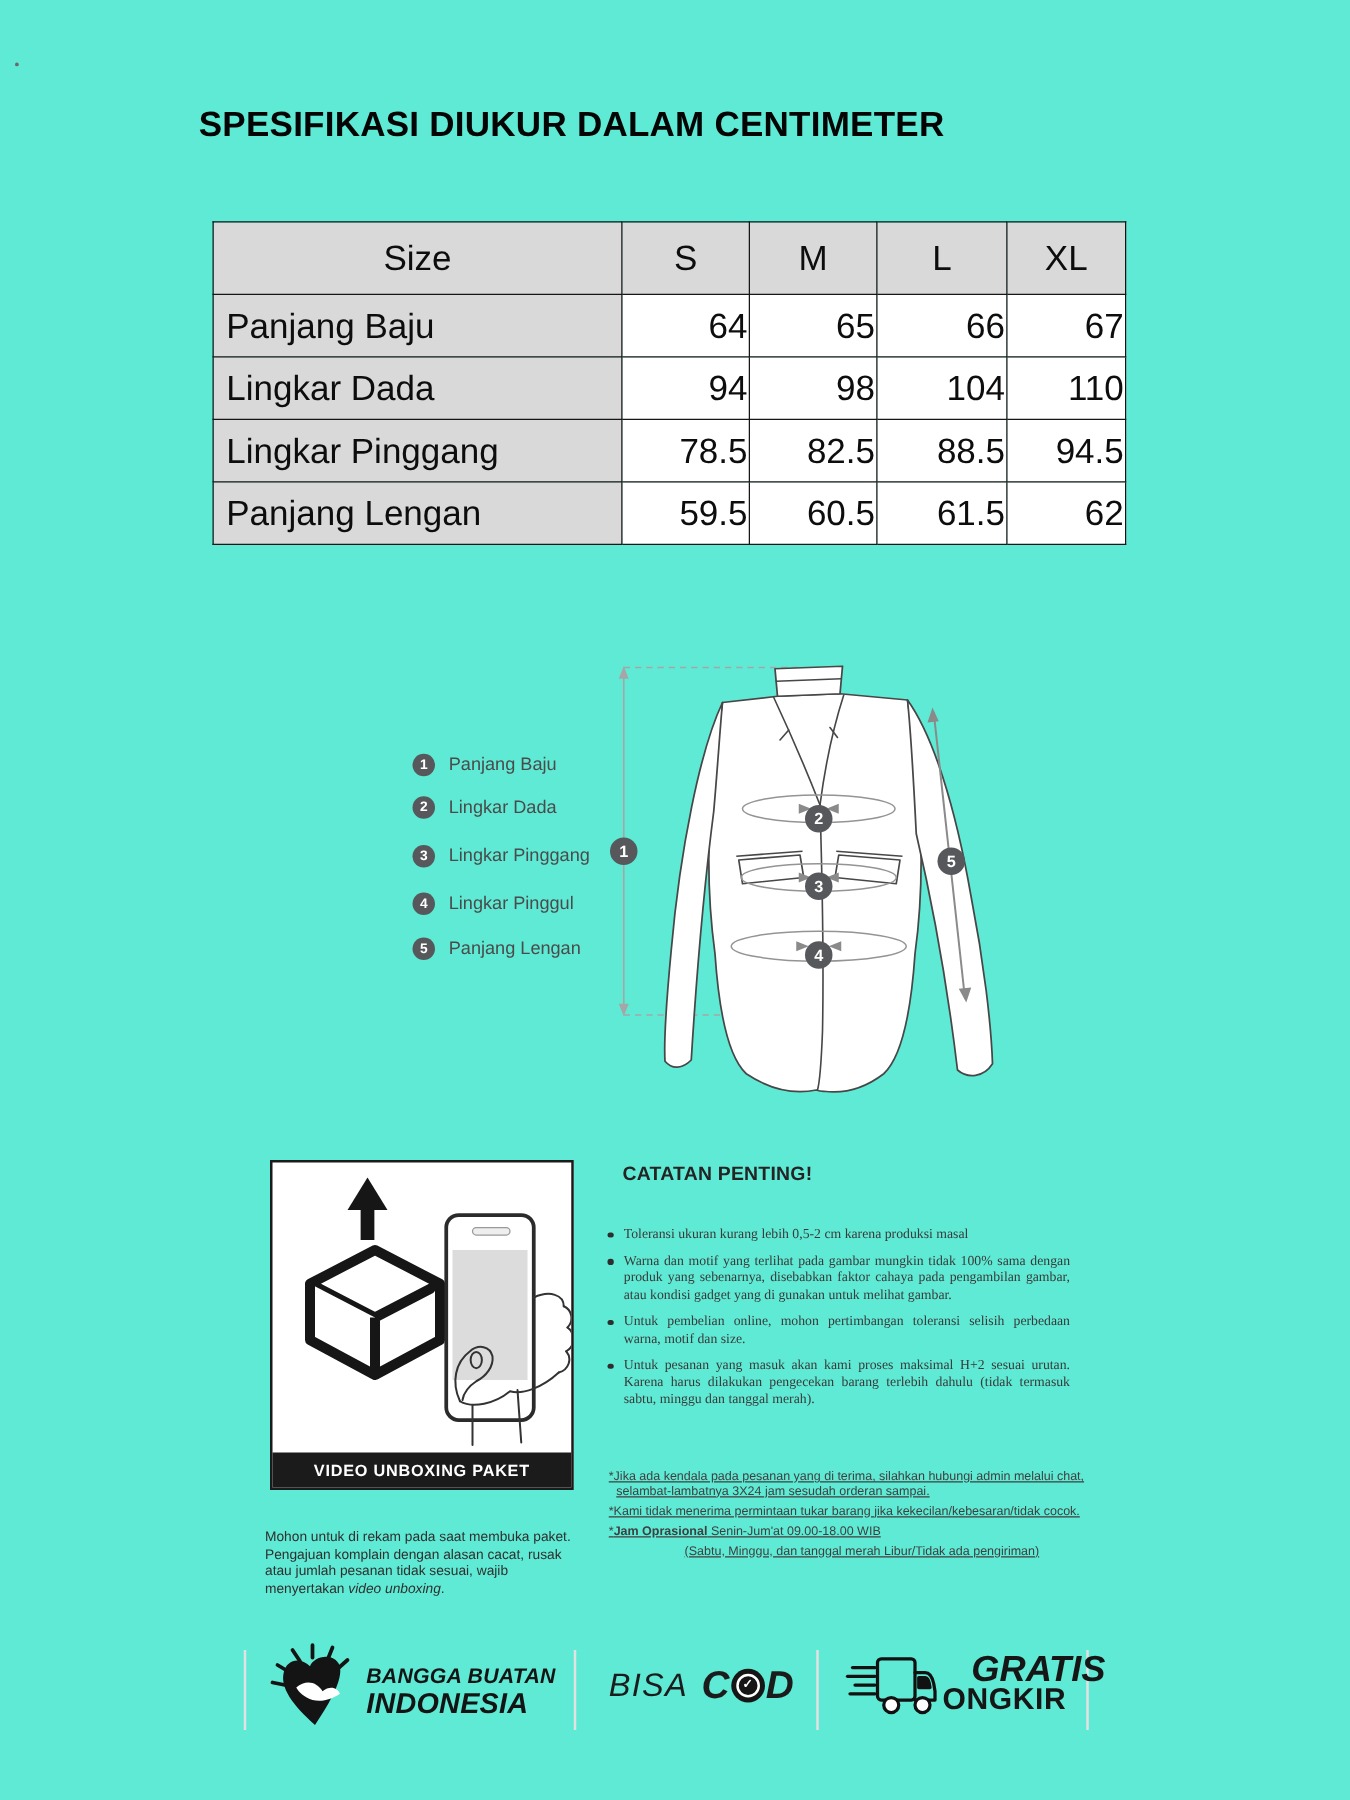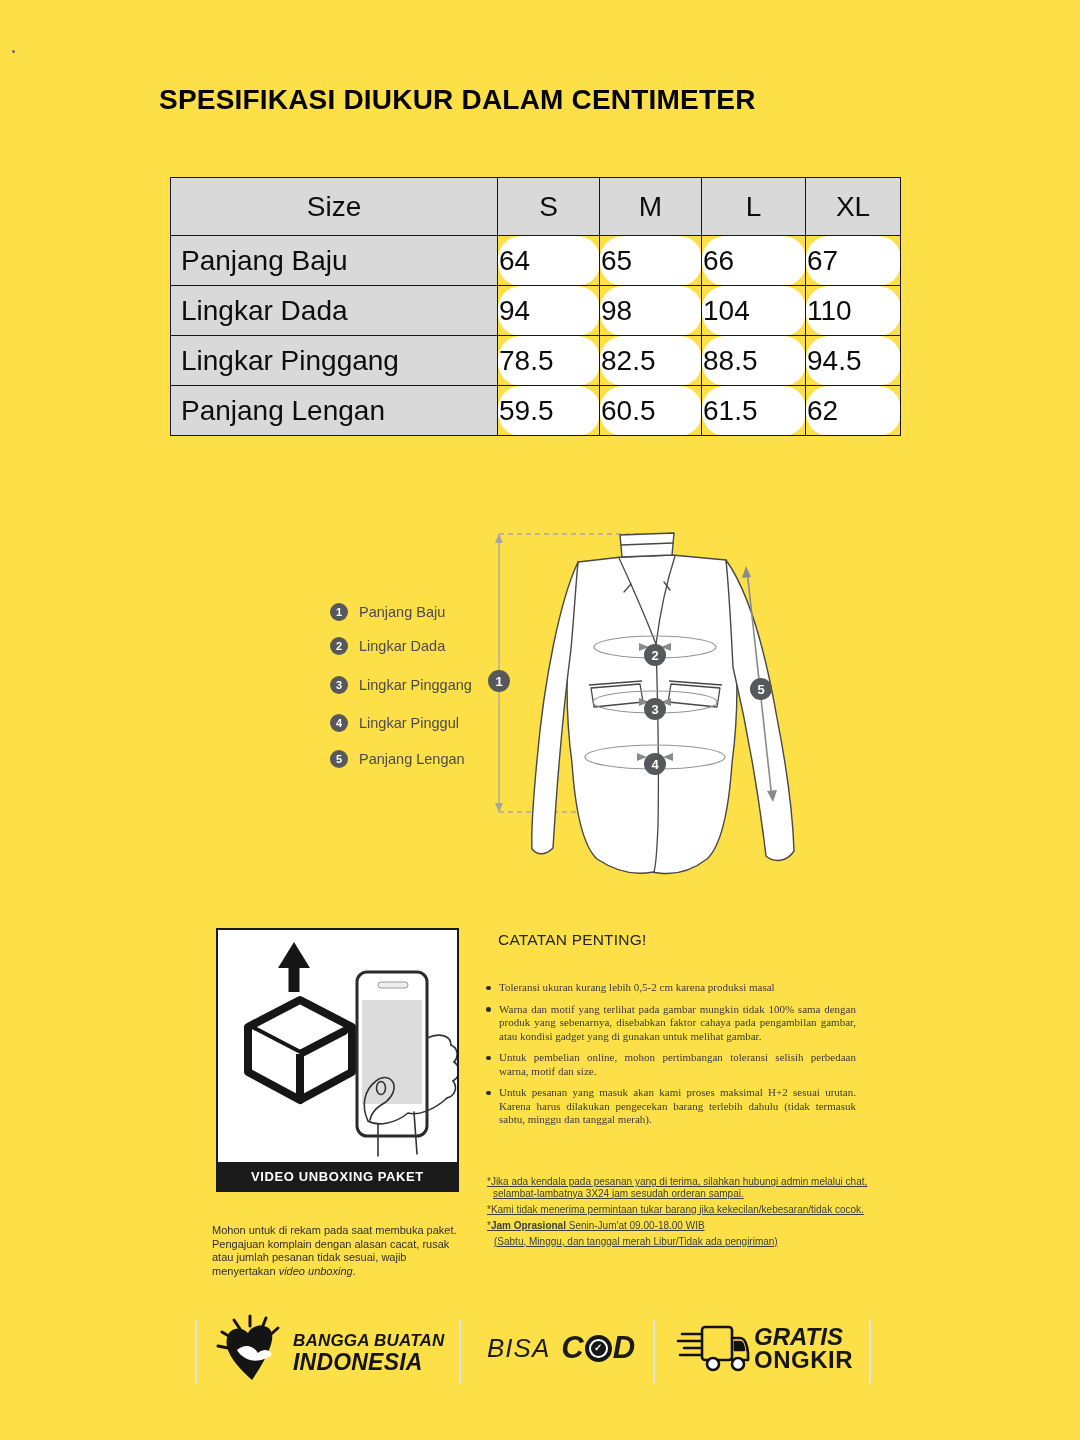--- a/index.html
+++ b/index.html
@@ -1,76 +1,76 @@
 <!DOCTYPE html>
 <html><head>
 <meta charset="utf-8">
 <style>
   html,body{margin:0;padding:0;background:#fff;}
-  .canvas{position:relative;width:1080px;height:1440px;background:#fde047;
+  .canvas{position:relative;width:1080px;height:1440px;background:#5eead4;
           font-family:"Liberation Sans",sans-serif;overflow:hidden;color:#111;}
 
   .stray-dot{position:absolute;left:12px;top:50px;width:3px;height:3px;border-radius:50%;background:#6a6a6a;}
 
   .page-title{position:absolute;left:159px;top:84px;font-size:28px;font-weight:bold;
               letter-spacing:.2px;color:#050505;white-space:nowrap;}
 
   
   .spec-table{position:absolute;left:170px;top:177px;width:730px;border-collapse:collapse;
               table-layout:fixed;font-size:28px;color:#0d0d0d;}
   .spec-table th,.spec-table td{border:1px solid #161616;font-weight:normal;vertical-align:middle;}
   .spec-table thead th{height:55px;background:#d9d9d9;text-align:center;}
   .spec-table tbody td{height:47px;}
   .spec-table td.row-label{background:#d9d9d9;text-align:left;padding-left:10px;}
-  .spec-table td.val{background:#fff;text-align:left;border-radius:23px;}
+  .spec-table td.val{background:#fff;text-align:right;}
 
   
   .legend-item{position:absolute;left:330px;display:flex;align-items:center;gap:11px;}
   .legend-circle{width:18px;height:18px;border-radius:50%;background:#57585b;color:#fff;
                  font-size:11px;font-weight:bold;display:flex;align-items:center;justify-content:center;flex:0 0 18px;}
   .legend-label{font-size:14.5px;color:#4b4b4b;white-space:nowrap;}
 
   .blazer-svg{position:absolute;left:480px;top:515px;}
 
   
   .unbox{position:absolute;left:216px;top:928px;width:243px;height:264px;
          border:2px solid #1b1b1b;box-sizing:border-box;background:#fff;}
   .unbox-bar{position:absolute;left:0;right:0;bottom:0;height:28px;background:#1b1b1b;color:#fff;
              font-size:13px;font-weight:bold;letter-spacing:.6px;display:flex;align-items:center;justify-content:center;}
   .unbox-caption{position:absolute;left:212px;top:1213px;width:245px;font-size:11px;line-height:13.5px;color:#2f2f2f;}
 
   
-  .notes-heading{position:absolute;left:498px;top:931px;font-size:15.5px;font-weight:400;
+  .notes-heading{position:absolute;left:498px;top:931px;font-size:15.5px;font-weight:700;
                  letter-spacing:.2px;color:#242424;}
   .bullets{position:absolute;left:486px;top:981px;width:370px;}
   .bullet{position:relative;padding-left:13px;margin:0 0 8px 0;font-size:11px;line-height:13.5px;
           text-align:justify;color:#3a3a3a;font-family:Liberation Serif, serif;}
   .bullet .dot{position:absolute;left:0;top:4.5px;width:4.5px;height:4.5px;border-radius:50%;background:#2e2e2e;}
   .footnotes{position:absolute;left:487px;top:1176px;width:398px;font-size:10px;line-height:11.5px;color:#3f3f3f;text-decoration:underline;}
   .fn{margin:0 0 4.5px 0;padding-left:6px;text-indent:-6px;}
-  .fn.noind{padding-left:7px;text-indent:0;margin-top:0;}
+  .fn.noind{padding-left:7px;text-indent:0;margin-top:0;text-align:center;}
   .fn b{font-weight:bold;}
 
   
   .divider{position:absolute;top:1320px;width:2px;height:64px;background:#e2e2e2;}
   .heart-logo{position:absolute;left:212px;top:1308px;}
   .badge1-text{position:absolute;left:293px;top:1331px;color:#141414;font-style:italic;}
   .badge1-l1{font-size:17px;font-weight:700;line-height:19px;letter-spacing:.2px;}
   .badge1-l2{font-size:23px;font-weight:900;line-height:24px;letter-spacing:.2px;}
   .badge2{position:absolute;left:487px;top:1330px;height:36px;display:flex;align-items:center;gap:11px;color:#1c1c1c;}
   .bisa{font-size:26px;font-style:italic;font-weight:400;letter-spacing:1px;}
   .cod{display:flex;align-items:center;font-style:italic;font-weight:900;font-size:31px;letter-spacing:0;}
   .cod-o{width:27px;height:27px;border-radius:50%;background:#161616;display:inline-flex;
          align-items:center;justify-content:center;margin:0 1px;}
   .cod-ring{width:15px;height:15px;border:2px solid #fff;border-radius:50%;display:flex;
             align-items:center;justify-content:center;font-size:10px;line-height:10px;color:#fff;
             font-weight:bold;font-style:normal;}
   .truck-svg{position:absolute;left:676px;top:1322px;}
   .badge3-text{position:absolute;left:754px;top:1325px;color:#161616;}
-  .badge3-l1{font-size:24px;font-weight:900;font-style:italic;line-height:23px;}
+  .badge3-l1{font-size:29px;font-weight:900;font-style:italic;line-height:23px;margin-left:23px;}
   .badge3-l2{font-size:24px;font-weight:600;line-height:23px;letter-spacing:.5px;}
 </style>
 </head>
 <body>
 
 <div class="canvas">
 
   <div class="stray-dot"></div>
 
   <div class="page-title">SPESIFIKASI DIUKUR DALAM CENTIMETER</div>

